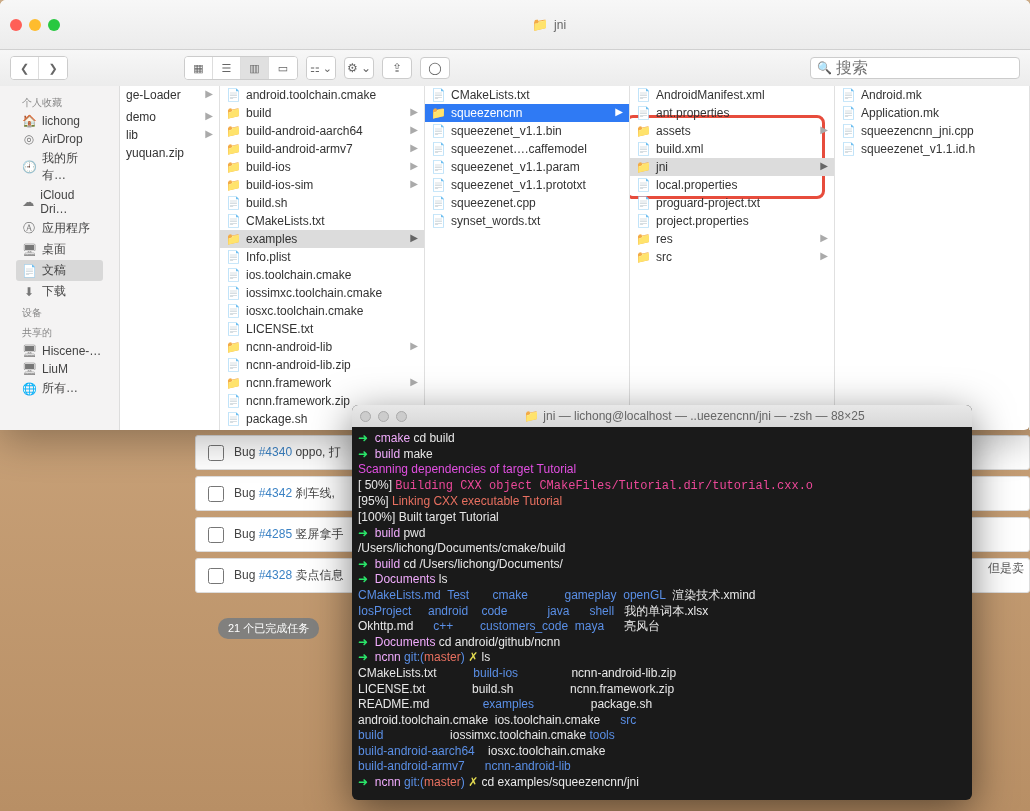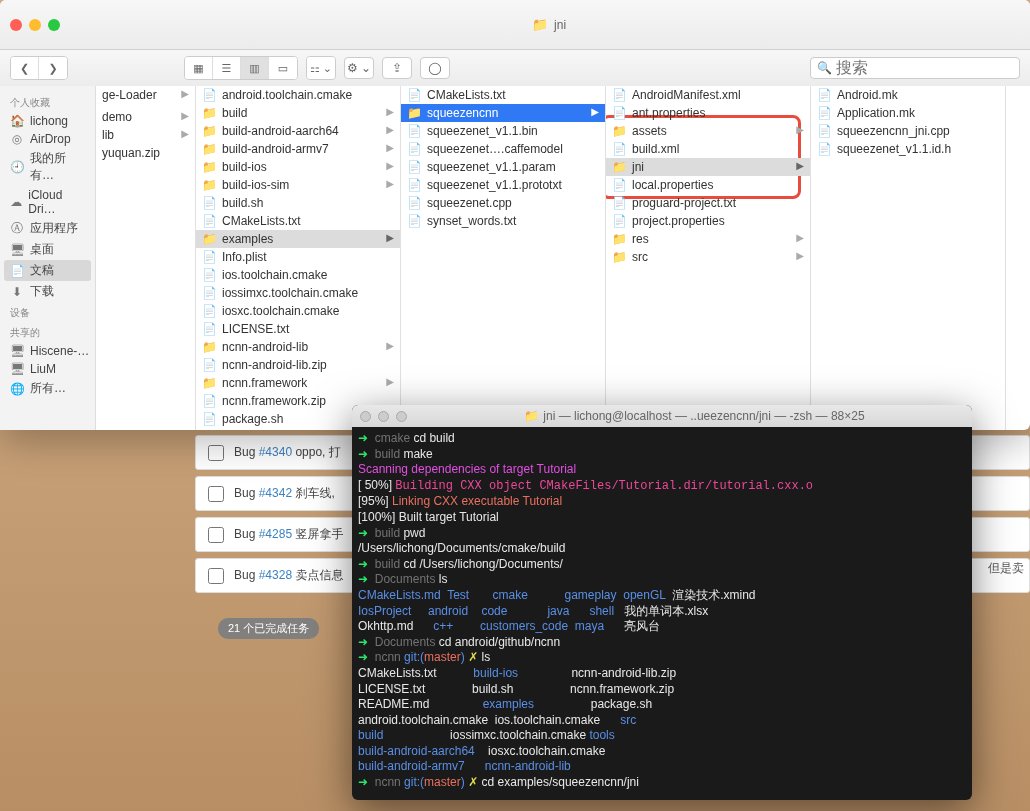--- a/index.html
+++ b/index.html
@@ -33,21 +33,21 @@
   border-right:1px solid #ddd; color:#666; background:#fff; cursor:pointer; font-size:11px; }
 .tb-btn:last-child { border-right:none; }
 .tb-btn.active { background:#e0e0e0; }
 .tb-single { width: 30px; height:22px; border:1px solid #ccc; border-radius:4px; background:#fff;
   display:flex; align-items:center; justify-content:center; color:#666; cursor:pointer; }
 .search-box { margin-left:auto; width:210px; height:22px; border:1px solid #ccc; border-radius:4px;
   background:#fff; display:flex; align-items:center; padding:0 6px; color:#999; gap:4px;}
 .search-box input { border:none; outline:none; flex:1; font-size:16px; background:transparent; }
 
 .finder-body { flex:1; display:flex; overflow:hidden; }
-.sidebar { width:96px; background:#f4f3f3; border-right:1px solid #ddd; padding:6px 0; overflow-y:auto; }
+.sidebar { width:120px; background:#f4f3f3; border-right:1px solid #ddd; padding:6px 12px; overflow-y:auto; }
 .sb-header { font-size:10px; color:#888; padding:4px 10px 2px; }
 .sb-item { display:flex; align-items:center; gap:6px; padding:2px 10px; color:#444; cursor:pointer; }
 .sb-item.selected { background:#d8d8d8; border-radius:3px; margin:0 4px; padding:2px 6px; }
 .sb-icon { width:14px; text-align:center; color:#777; }
 
 .columns { flex:1; display:flex; overflow-x:auto; }
 .column { min-width:100px; border-right:1px solid #e0e0e0; overflow-y:auto; }
 .col1 { width:100px; }
 .col2 { width:205px; }
 .col3 { width:205px; }
@@ -81,21 +81,21 @@
   background:#1a1a1a; border-radius:6px; box-shadow:0 10px 40px rgba(0,0,0,0.5);
   display:flex; flex-direction:column; font-family:"Menlo","Consolas",monospace; font-size:12px; }
 .term-titlebar { height:22px; background:linear-gradient(#e8e8e8,#d8d8d8); border-radius:6px 6px 0 0;
   display:flex; align-items:center; padding:0 8px; gap:6px; }
 .term-titlebar .traffic span { width:11px; height:11px; background:#ccc; border:1px solid #aaa; }
 .term-title { flex:1; text-align:center; color:#666; font-family:-apple-system; font-size:11px;
   display:flex; align-items:center; justify-content:center; gap:4px;}
 .term-body { flex:1; padding:4px 6px; overflow-y:auto; line-height:1.3; }
 .term-body pre { margin:0; font-family:inherit; font-size:12px; white-space:pre; }
 .ar { color:#2ae66a; } 
-.cy { color:#737373;margin-top:16px; } 
+.cy { color:#f0abfc;margin-top:16px; } 
 .yl { color:#e6de51; } 
 .mg { color:#e24fe2; } 
 .bl { color:#5a8fe6; } 
 .rd { color:#e87060; } 
 .gr { color:#ec4899;font-family:Liberation Mono, monospace; } 
 .wh { color:#e8e8e8; }
 </style>
 </head>
 <body>
 

